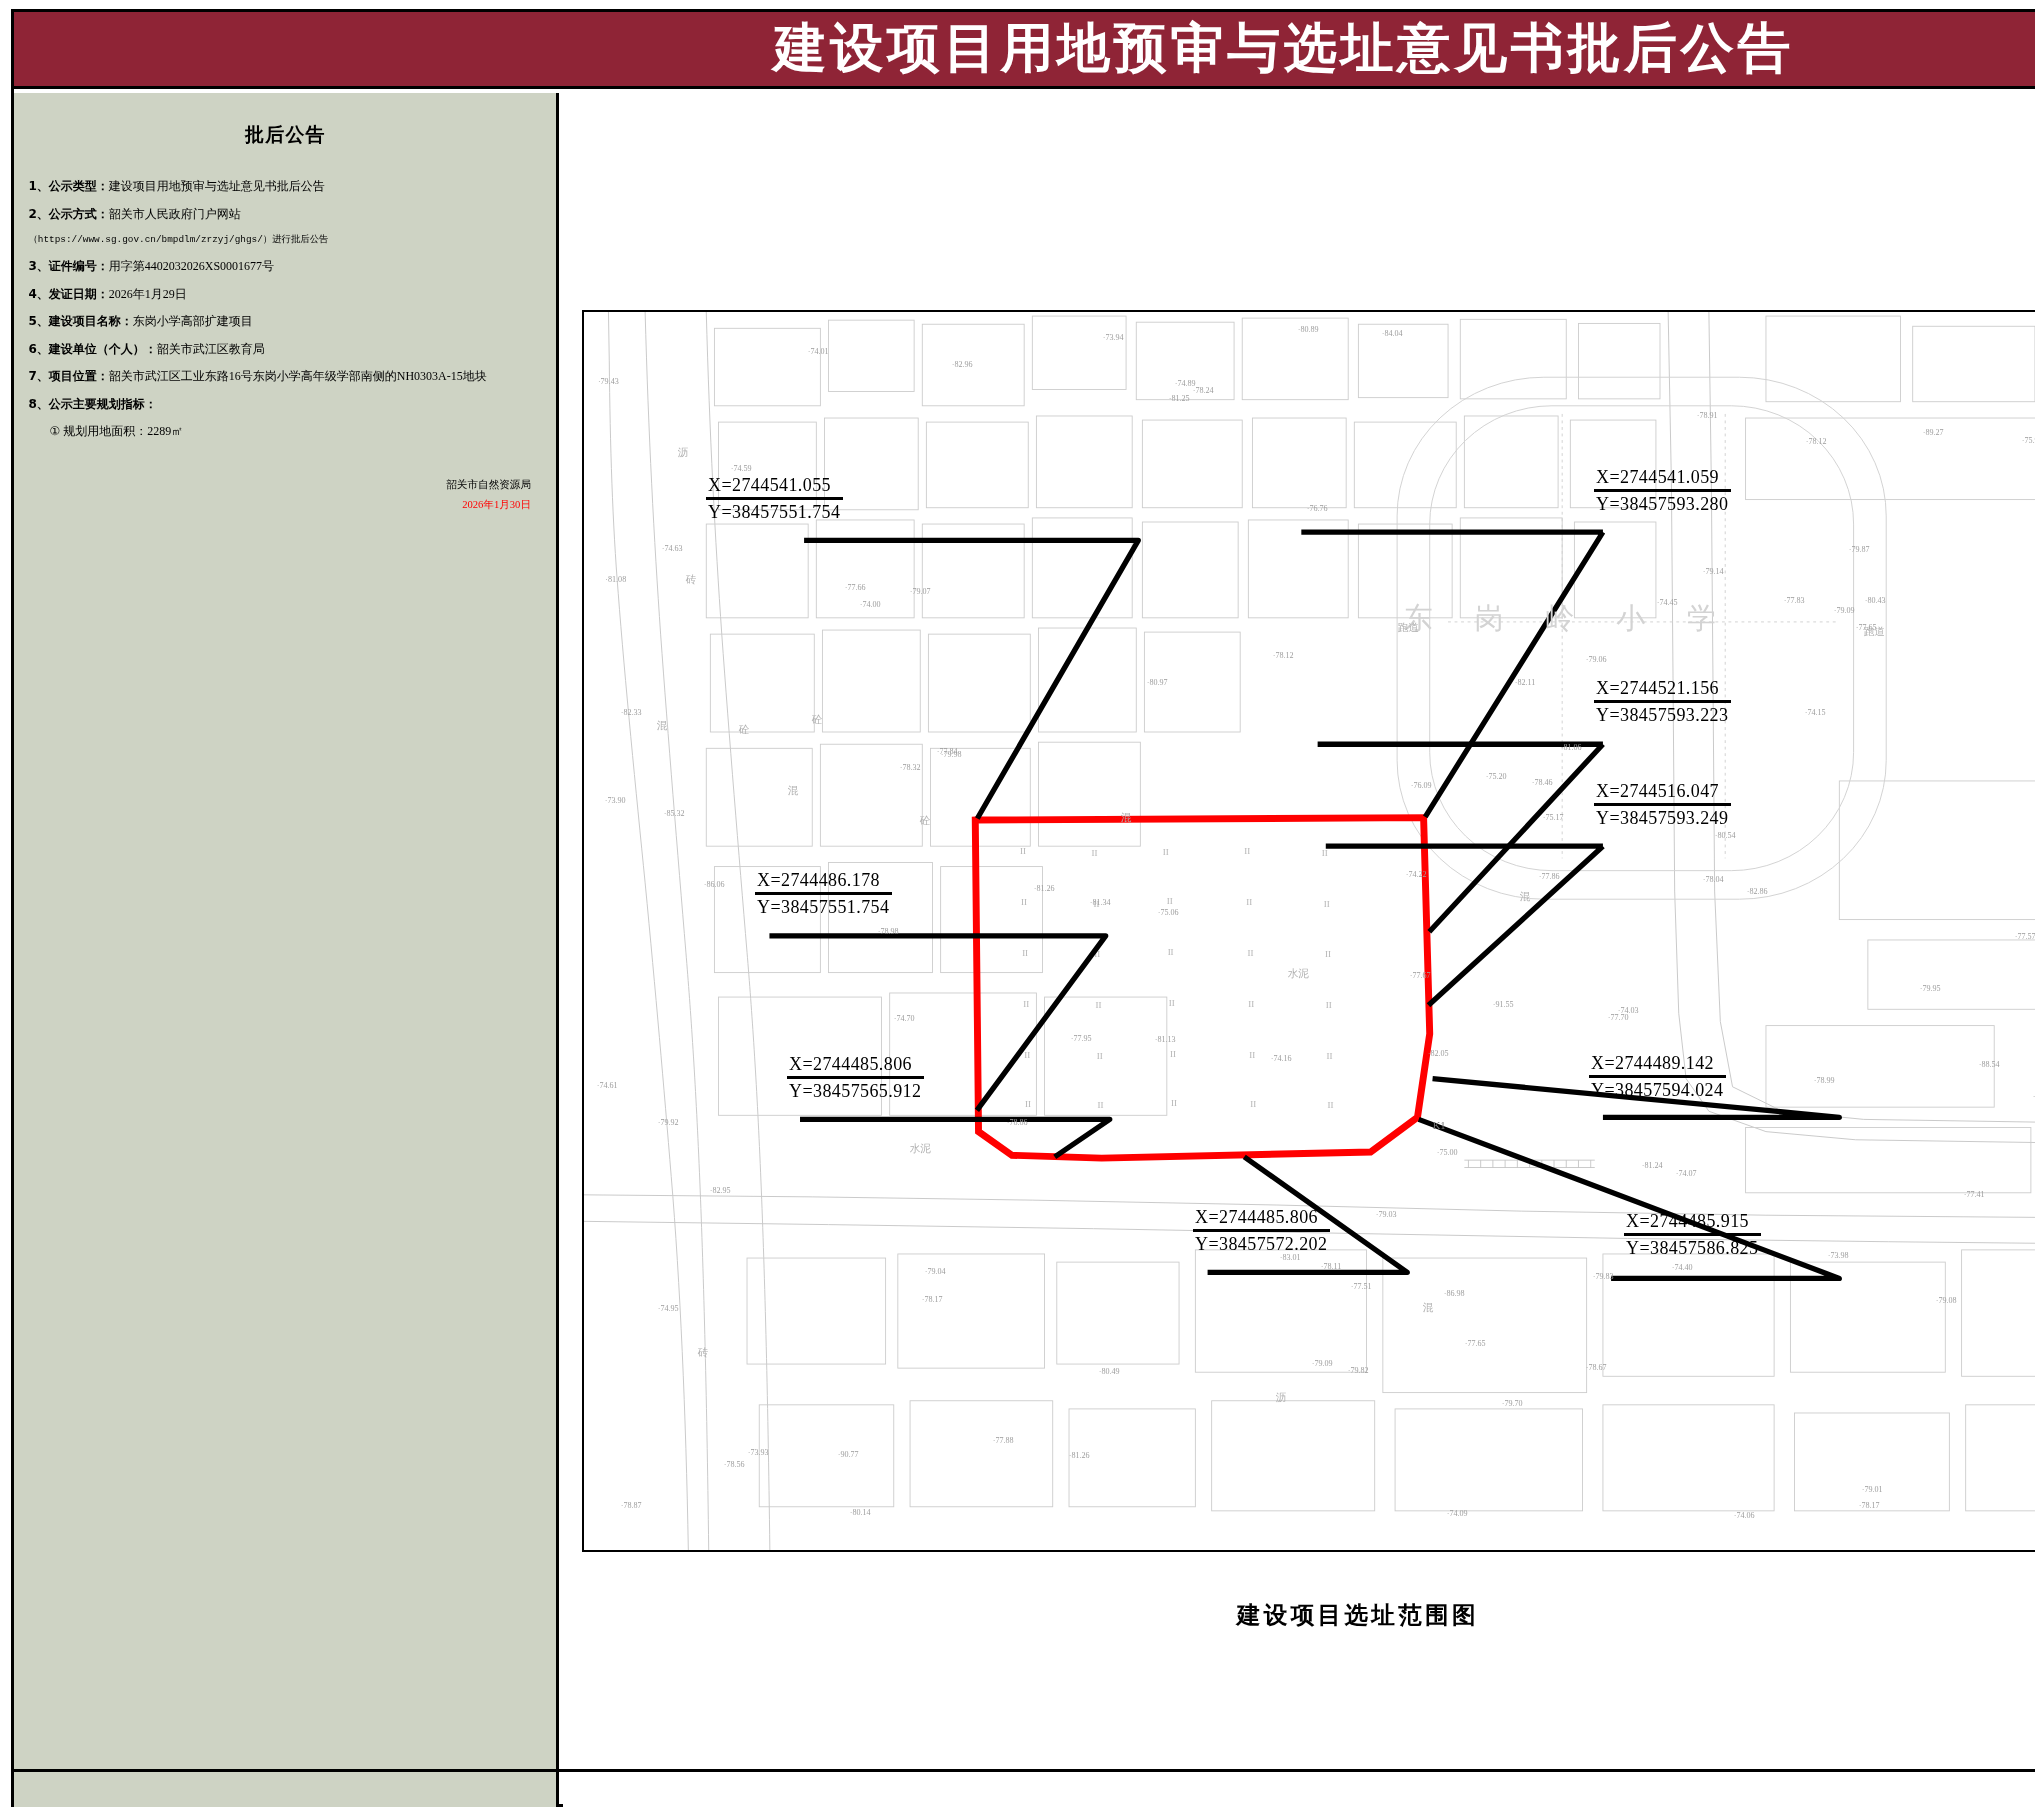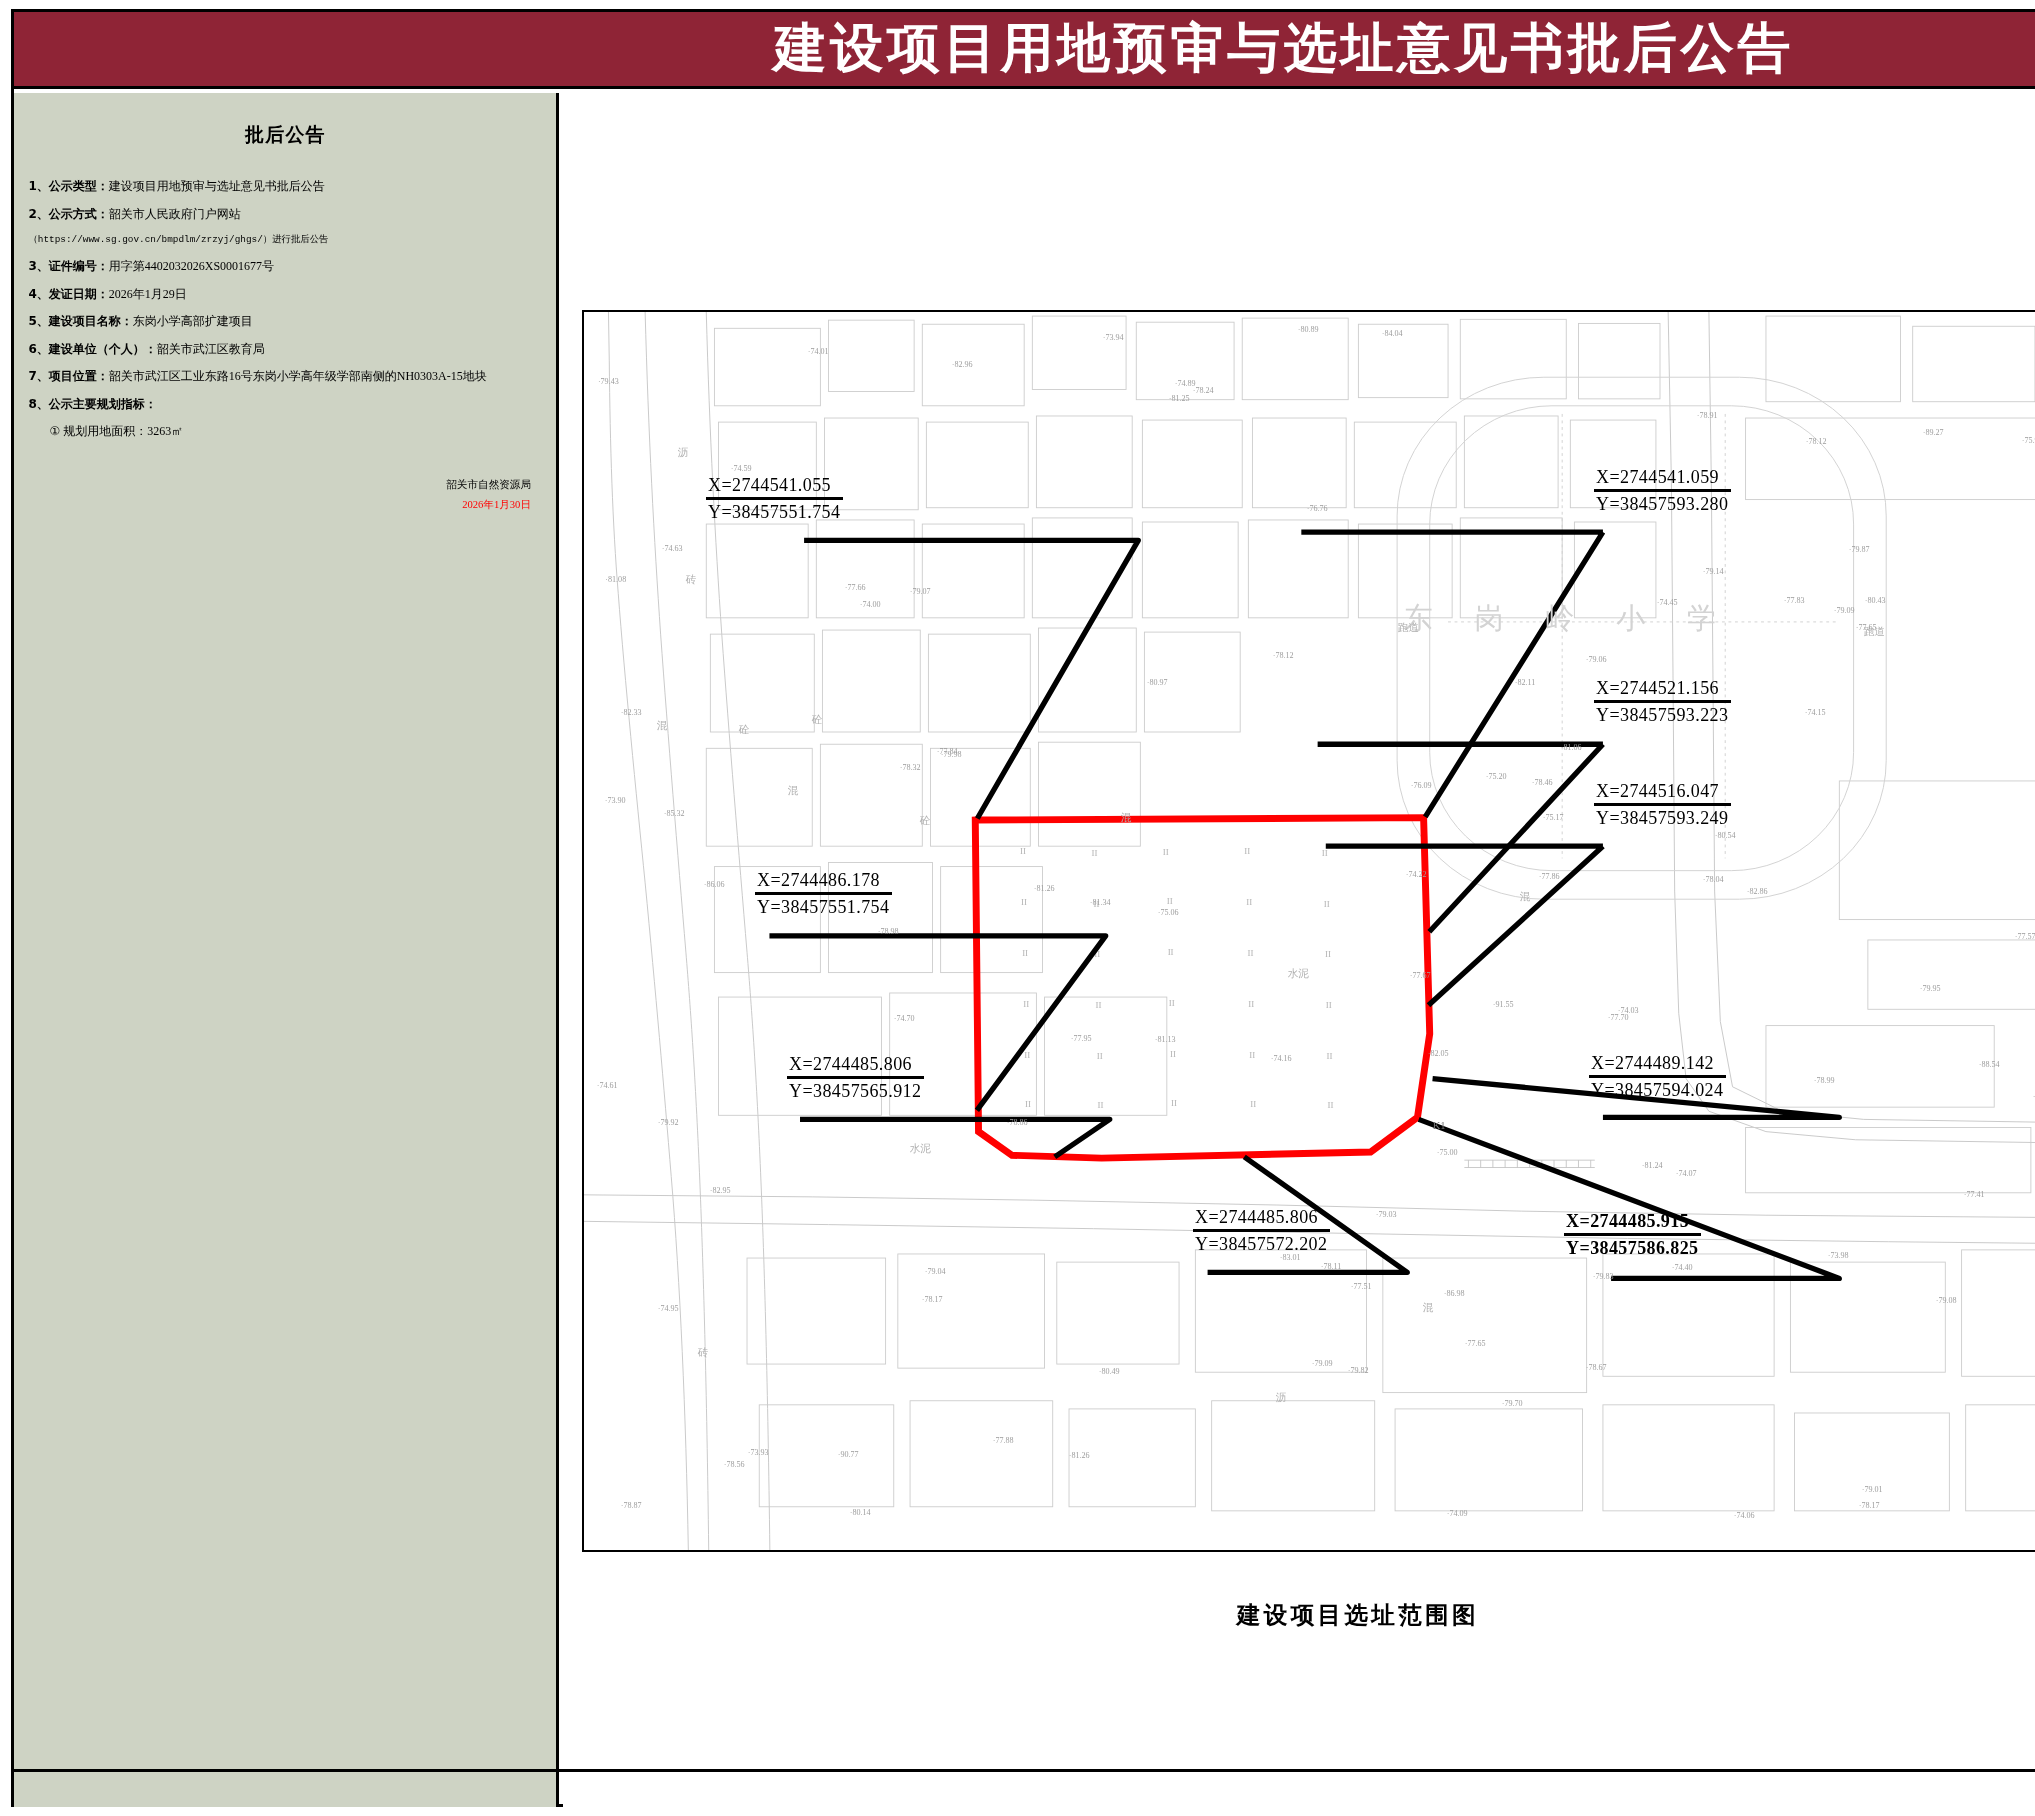--- a/index.html
+++ b/index.html
@@ -217,21 +217,21 @@
 
       <div class="sb-line wrap">
         <span class="sb-key">7、</span><span class="sb-key">项目位置：</span><span class="sb-val">韶关市武江区工业东路16号东岗小学高年级学部南侧的NH0303A-15地块</span>
       </div>
 
       <div class="sb-line">
         <span class="sb-key">8、</span><span class="sb-key">公示主要规划指标：</span>
       </div>
 
       <div class="sb-line sb-indent">
-        <span class="sb-val">①</span>&nbsp;<span class="sb-val">规划用地面积：</span><span class="sb-val">3263㎡</span>
+        <span class="sb-val">①</span>&nbsp;<span class="sb-val">规划用地面积：</span><span class="sb-val">2289㎡</span>
       </div>
 
       <div id="sb-issuer">韶关市自然资源局</div>
       <div id="sb-date">2026年1月30日</div>
     </div>
 
     <div id="mapcol">
 
       <div id="map-frame">
 
@@ -552,21 +552,21 @@
           <span class="rule"></span>
           <span class="cy">Y=38457565.912</span>
         </div>
 
         <div class="callout" style="left:609px; top:895px;">
           <span class="cx">X=2744485.806</span>
           <span class="rule"></span>
           <span class="cy">Y=38457572.202</span>
         </div>
 
-        <div class="callout" style="left:980px; top:899px;font-weight:bold;">
+        <div class="callout" style="left:1040px; top:899px;">
           <span class="cx">X=2744485.915</span>
           <span class="rule"></span>
           <span class="cy">Y=38457586.825</span>
         </div>
 
         <div class="callout" style="left:1005px; top:741px;">
           <span class="cx">X=2744489.142</span>
           <span class="rule"></span>
           <span class="cy">Y=38457594.024</span>
         </div>

